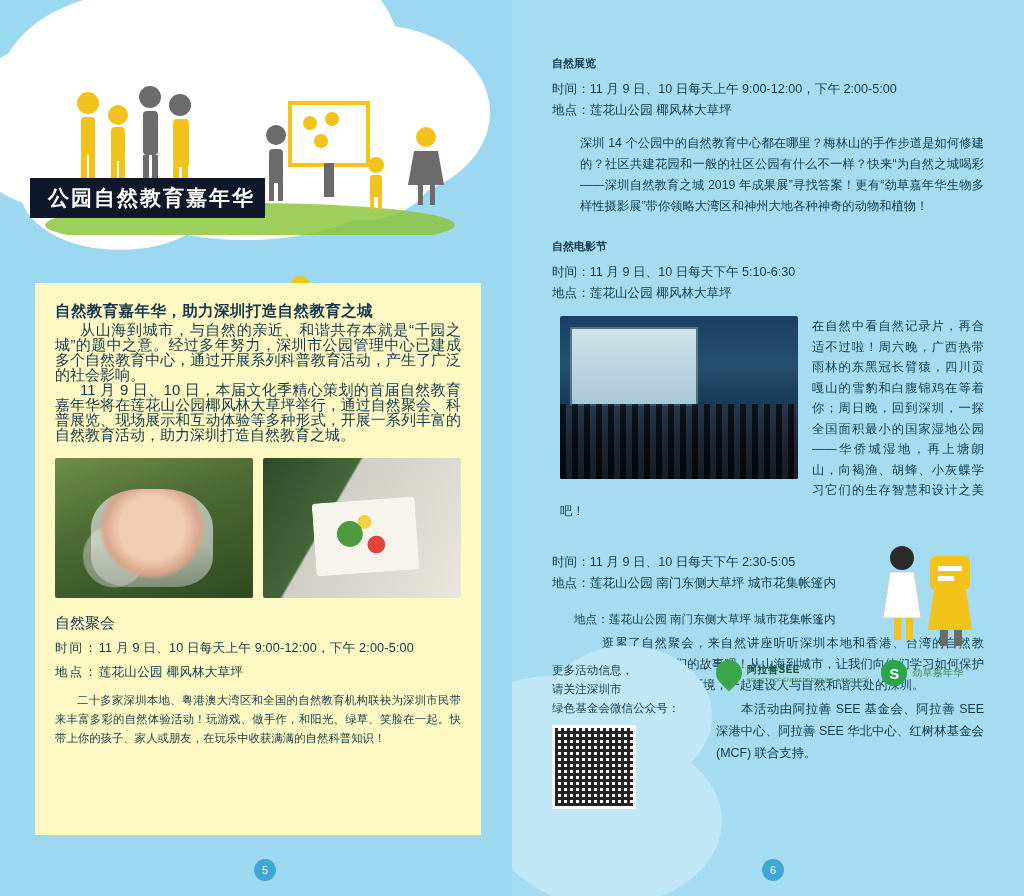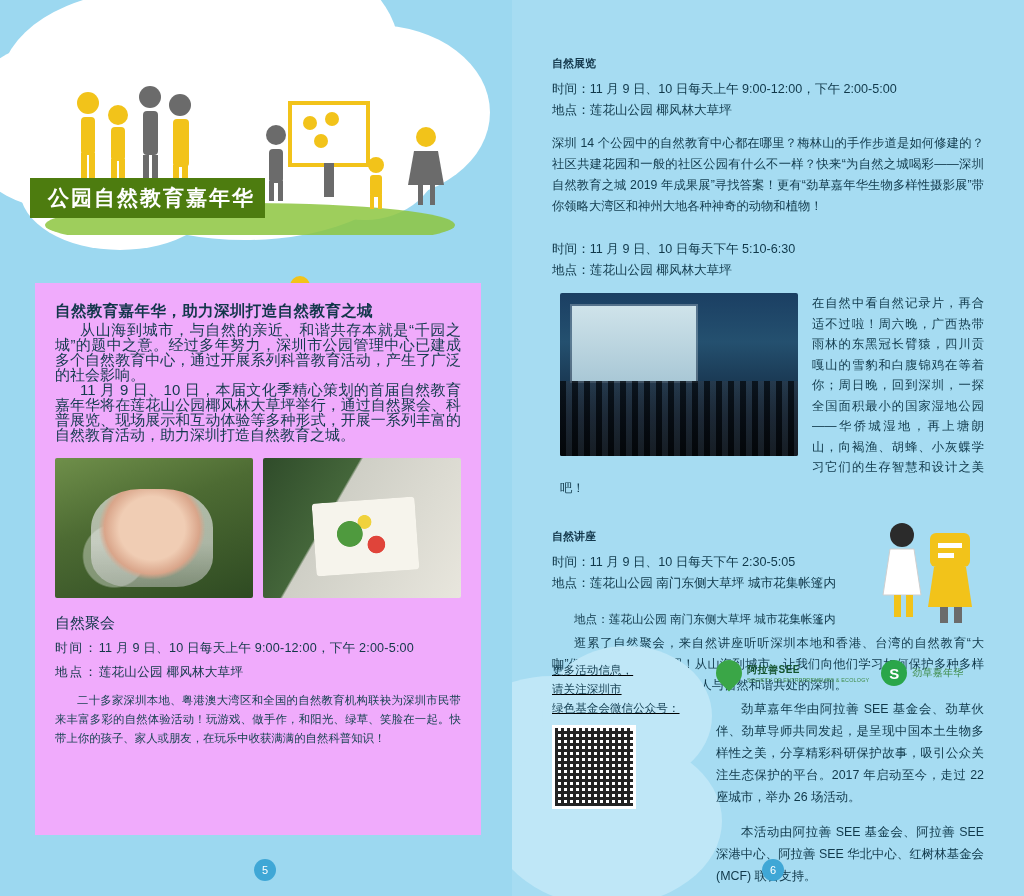--- a/index.html
+++ b/index.html
@@ -43,21 +43,21 @@
     background: #ffffff;
     border-radius: 50%;
   }
   
   .masthead {
     position: absolute;
     left: 30px; top: 178px;
     width: 360px;
   }
   .mast-title {
-    background: #4d7c0f;
+    background: #0f172a;
     color: #ffffff;
     font-size: 21px;
     font-weight: bold;
     letter-spacing: 2px;
     padding: 6px 10px 6px 18px;
     display: inline-block;
   }
   .mast-sub {
     background: #1d9ad6;
     color: #ffffff;
@@ -69,21 +69,21 @@
   }
   
   .illus {
     position: absolute;
   }
   
   .card-left {
     position: absolute;
     left: 35px; top: 283px;
     width: 446px; height: 552px;
-    background: #f0abfc;
+    background: #fef9c3;
   }
   .card-left-inner {
     padding: 18px 20px 0 20px;
   }
   h2.sec-title {
     margin: 0;
     font-size: 15.5px;
     font-weight: bold;
     color: #12364a;
     letter-spacing: 0.4px;
@@ -145,20 +145,21 @@
     font-size: 12.6px;
     color: #10384a;
     line-height: 21px;
   }
   .r-body {
     font-size: 12.3px;
     line-height: 21px;
     color: #11394b;
     text-align: justify;
     margin-top: 12px;
+    margin-left: 28px;
   }
   .film-photo {
     width: 238px;
     height: 163px;
     float: left;
     margin: 12px 14px 6px 0;
     border-radius: 2px;
     overflow: hidden;
     position: relative;
   }
@@ -415,34 +416,34 @@
       <div class="r-meta">
         <span>时间：</span><span>11 月 9 日、10 日每天上午 9:00-12:00，下午 2:00-5:00</span>
       </div>
       <div class="r-meta">
         <span>地点：</span><span>莲花山公园 椰风林大草坪</span>
       </div>
       <p class="r-body">深圳 14 个公园中的自然教育中心都在哪里？梅林山的手作步道是如何修建的？社区共建花园和一般的社区公园有什么不一样？快来“为自然之城喝彩——深圳自然教育之城 2019 年成果展”寻找答案！更有“劲草嘉年华生物多样性摄影展”带你领略大湾区和神州大地各种神奇的动物和植物！</p>
     </div>
 
     <div style="margin-top:22px;">
+      <div class="r-title">自然电影节</div>
       <div class="r-meta">
         <span>时间：</span><span>11 月 9 日、10 日每天下午 5:10-6:30</span>
       </div>
       <div class="r-meta">
         <span>地点：</span><span>莲花山公园 椰风林大草坪</span>
       </div>
       <div style="overflow:hidden;padding-left:8px;">
         <div class="film-photo ph-film"></div>
         <p class="film-text">在自然中看自然记录片，再合适不过啦！周六晚，广西热带雨林的东黑冠长臂猿，四川贡嘎山的雪豹和白腹锦鸡在等着你；周日晚，回到深圳，一探全国面积最小的国家湿地公园——华侨城湿地，再上塘朗山，向褐渔、胡蜂、小灰蝶学习它们的生存智慧和设计之美吧！</p>
       </div>
     </div>
 
     <div style="margin-top:18px; position:relative;">
-      <div class="r-title">自然讲座</div>
       <div class="r-meta">
         <span>时间：</span><span>11 月 9 日、10 日每天下午 2:30-5:05</span>
       </div>
       <div class="r-meta">
         <span>地点：</span><span>莲花山公园 南门东侧大草坪 城市花集帐篷内</span>
       </div>
       <div class="r-meta" style="margin-top:14px; padding-left:22px; font-size:11.6px;">
         <span>地点：</span><span>莲花山公园 南门东侧大草坪 城市花集帐篷内</span>
       </div>
       <p class="r-body" style="margin-top:4px; text-indent:22px;">逛累了自然聚会，来自然讲座听听深圳本地和香港、台湾的自然教育“大咖”们分享他们的故事吧！从山海到城市，让我们向他们学习如何保护多种多样的自然生态环境，一起建设人与自然和谐共处的深圳。</p>
@@ -463,21 +464,21 @@
   </div>
 
   <div class="cloud-bl">
     <div class="blob" style="left:-60px; top:40px;  width:200px; height:150px;"></div>
     <div class="blob" style="left:30px;  top:10px;  width:170px; height:140px;"></div>
     <div class="blob" style="left:-20px; top:100px; width:230px; height:170px;"></div>
   </div>
 
   <div class="footer-right">
     <div style="display:flex; gap:14px; align-items:flex-start;">
-      <div style="width:150px;text-decoration:underline;">
+      <div style="width:150px;">
         <div class="note-left">更多活动信息，</div>
         <div class="note-left">请关注深圳市</div>
         <div class="note-left">绿色基金会微信公众号：</div>
         <div class="qr" style="margin-top:8px;">
           <div class="qr-grid"></div>
         </div>
       </div>
       <div style="flex:1;">
         <div class="logo-row">
           <div class="logo-see">
@@ -485,21 +486,20 @@
             <div>
               <div class="logo-txt">阿拉善SEE</div>
               <div class="logo-sub">SOCIETY OF ENTREPRENEURS &amp; ECOLOGY</div>
             </div>
           </div>
           <div class="logo-see">
             <div class="circ-mark">S</div>
             <div class="logo-sub" style="font-size:10px;">劲草嘉年华</div>
           </div>
         </div>
-        <p class="footer-body">劲草嘉年华由阿拉善 SEE 基金会、劲草伙伴、劲草导师共同发起，是呈现中国本土生物多样性之美，分享精彩科研保护故事，吸引公众关注生态保护的平台。2017 年启动至今，走过 22 座城市，举办 26 场活动。</p>
         <p class="footer-body">本活动由阿拉善 SEE 基金会、阿拉善 SEE 深港中心、阿拉善 SEE 华北中心、红树林基金会 (MCF) 联合支持。</p>
       </div>
     </div>
   </div>
 
   <div class="pgnum left">5</div>
   <div class="pgnum right">6</div>
 
 </div>
 

